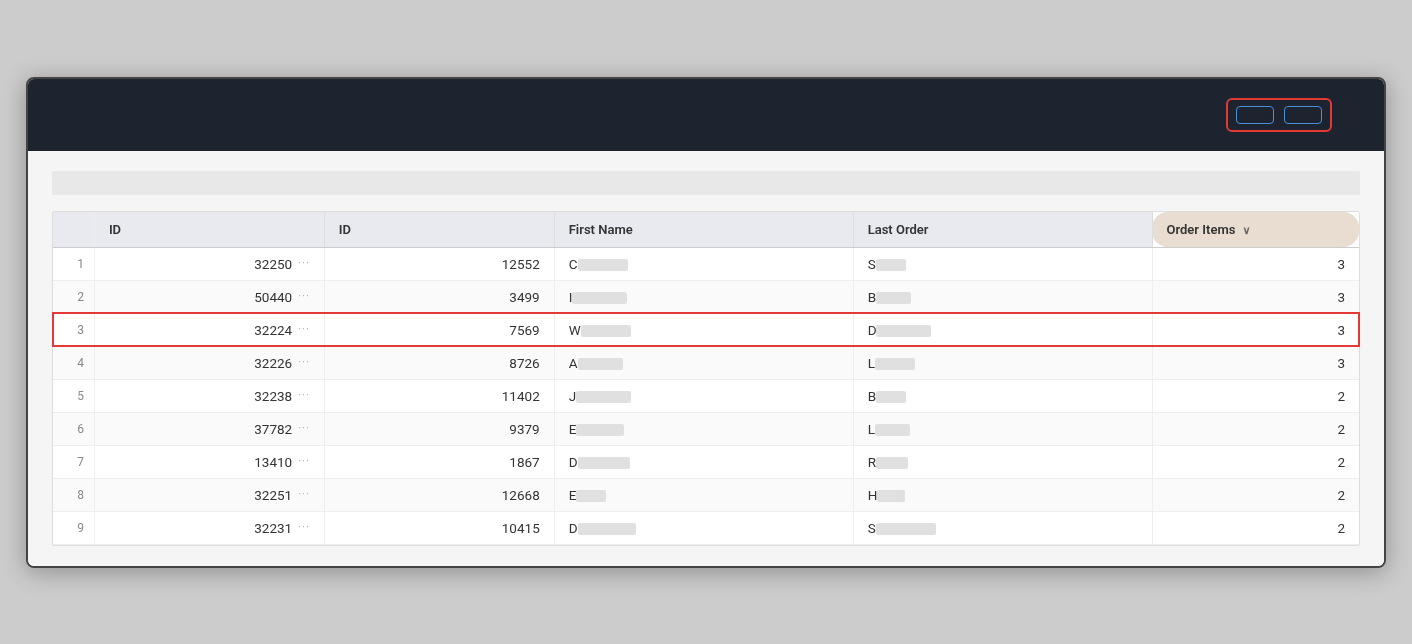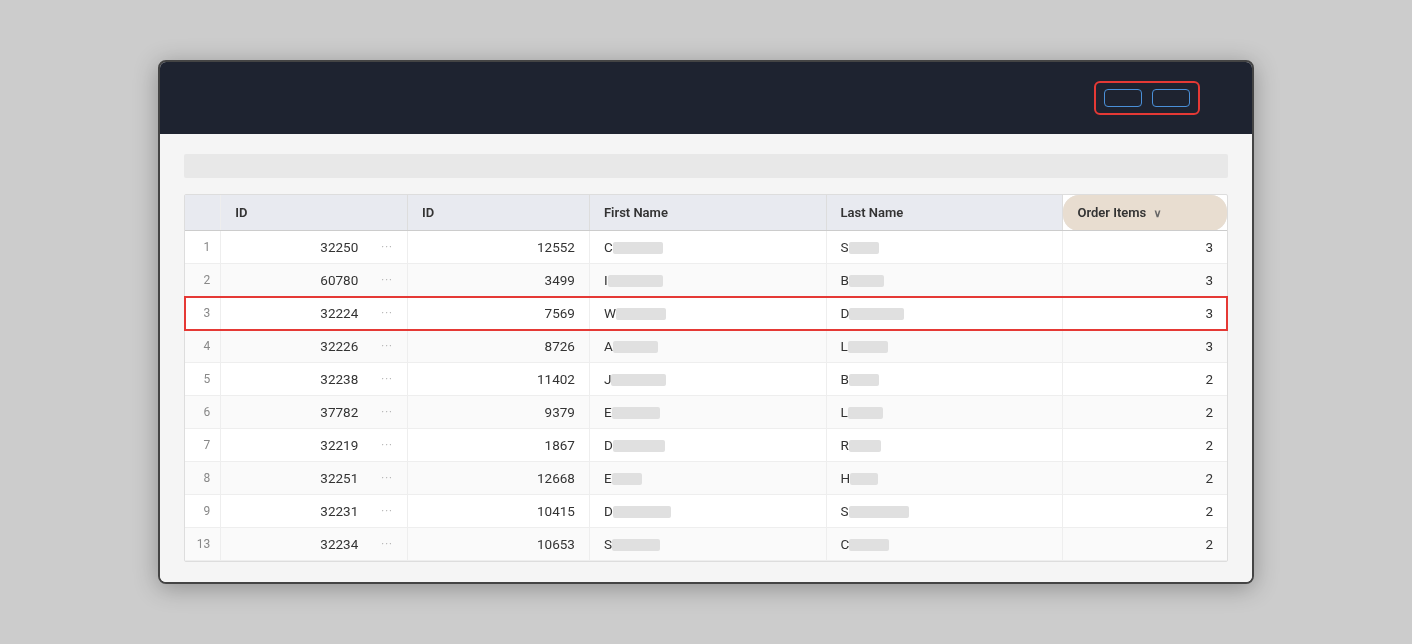--- a/index.html
+++ b/index.html
@@ -5,21 +5,21 @@
     * { box-sizing: border-box; margin: 0; padding: 0; }
     body {
       background: #ccc;
       display: flex;
       align-items: center;
       justify-content: center;
       min-height: 100vh;
       font-family: -apple-system, BlinkMacSystemFont, 'Segoe UI', Roboto, sans-serif;
     }
     .modal {
-      width: 1096px;
+      width: 1360px;
       background: #fff;
       border-radius: 8px;
       border: 2px solid #444;
       overflow: hidden;
       box-shadow: 0 4px 24px rgba(0,0,0,0.3);
     }
     .modal-header {
       background: #1e2330;
       display: flex;
       align-items: center;
@@ -144,21 +144,21 @@
       color: #333;
       border-right: 1px solid #eee;
     }
     tbody td:last-child {
       border-right: none;
       text-align: right;
     }
     .id-cell {
       display: flex;
       align-items: center;
-      gap: 23px;
+      gap: 6px;
       justify-content: flex-end;
     }
     .dots {
       color: #aaa;
       font-size: 11px;
       letter-spacing: 1px;
     }
     .blurred {
       display: inline-block;
       background: #e0e0e0;
@@ -201,21 +201,21 @@
     </div>
 
     <div class="table-wrapper">
       <table>
         <thead>
           <tr>
             <th class="row-num-col"></th>
             <th class="col-id1">ID</th>
             <th class="col-id2">ID</th>
             <th class="col-fname">First Name</th>
-            <th class="col-lname">Last Name</th>
+            <th class="col-lname">Last Order</th>
             <th class="col-orderitems order-items-col">Order Items <span class="th-arrow">∨</span></th>
           </tr>
         </thead>
         <tbody id="table-body">
         <tr>
               <td class="row-num-col">1</td>
               <td>
                 <div class="id-cell">
                   <span>32250</span>
                   <span class="dots">···</span>
@@ -227,21 +227,21 @@
                 </div>
               </td>
               <td>C<span class="blurred" style="width:50px;"></span></td>
               <td>S<span class="blurred" style="width:30px;"></span></td>
               <td>3</td>
             </tr>
             <tr>
               <td class="row-num-col">2</td>
               <td>
                 <div class="id-cell">
-                  <span>60780</span>
+                  <span>50440</span>
                   <span class="dots">···</span>
                 </div>
               </td>
               <td>
                 <div class="id-cell">
                   <span>3499</span>
                 </div>
               </td>
               <td>I<span class="blurred" style="width:55px;"></span></td>
               <td>B<span class="blurred" style="width:35px;"></span></td>
@@ -312,21 +312,21 @@
                 </div>
               </td>
               <td>E<span class="blurred" style="width:48px;"></span></td>
               <td>L<span class="blurred" style="width:35px;"></span></td>
               <td>2</td>
             </tr>
             <tr>
               <td class="row-num-col">7</td>
               <td>
                 <div class="id-cell">
-                  <span>32219</span>
+                  <span>13410</span>
                   <span class="dots">···</span>
                 </div>
               </td>
               <td>
                 <div class="id-cell">
                   <span>1867</span>
                 </div>
               </td>
               <td>D<span class="blurred" style="width:52px;"></span></td>
               <td>R<span class="blurred" style="width:32px;"></span></td>
@@ -357,36 +357,19 @@
                   <span class="dots">···</span>
                 </div>
               </td>
               <td>
                 <div class="id-cell">
                   <span>10415</span>
                 </div>
               </td>
               <td>D<span class="blurred" style="width:58px;"></span></td>
               <td>S<span class="blurred" style="width:60px;"></span></td>
-              <td>2</td>
-            </tr>
-            <tr>
-              <td class="row-num-col">13</td>
-              <td>
-                <div class="id-cell">
-                  <span>32234</span>
-                  <span class="dots">···</span>
-                </div>
-              </td>
-              <td>
-                <div class="id-cell">
-                  <span>10653</span>
-                </div>
-              </td>
-              <td>S<span class="blurred" style="width:48px;"></span></td>
-              <td>C<span class="blurred" style="width:40px;"></span></td>
               <td>2</td>
             </tr>
           </tbody>
       </table>
     </div>
   </div>
 </div>
 
 </body></html>

